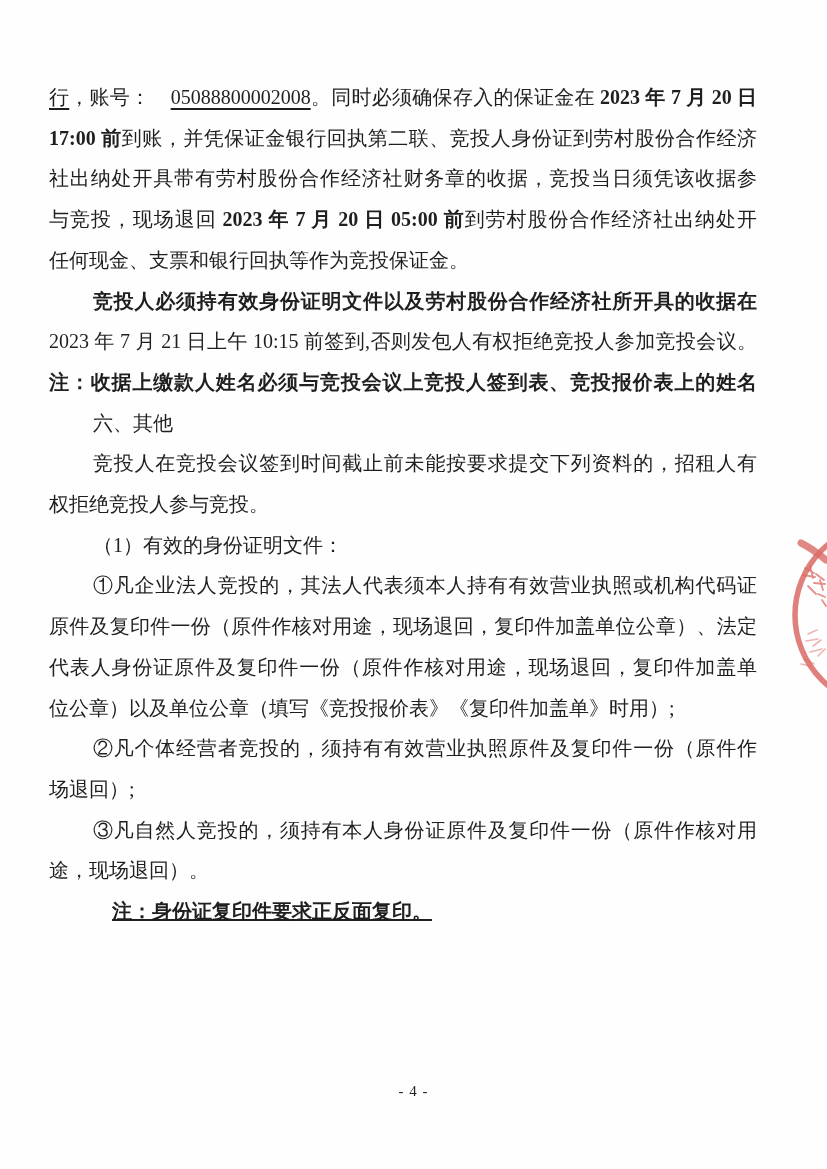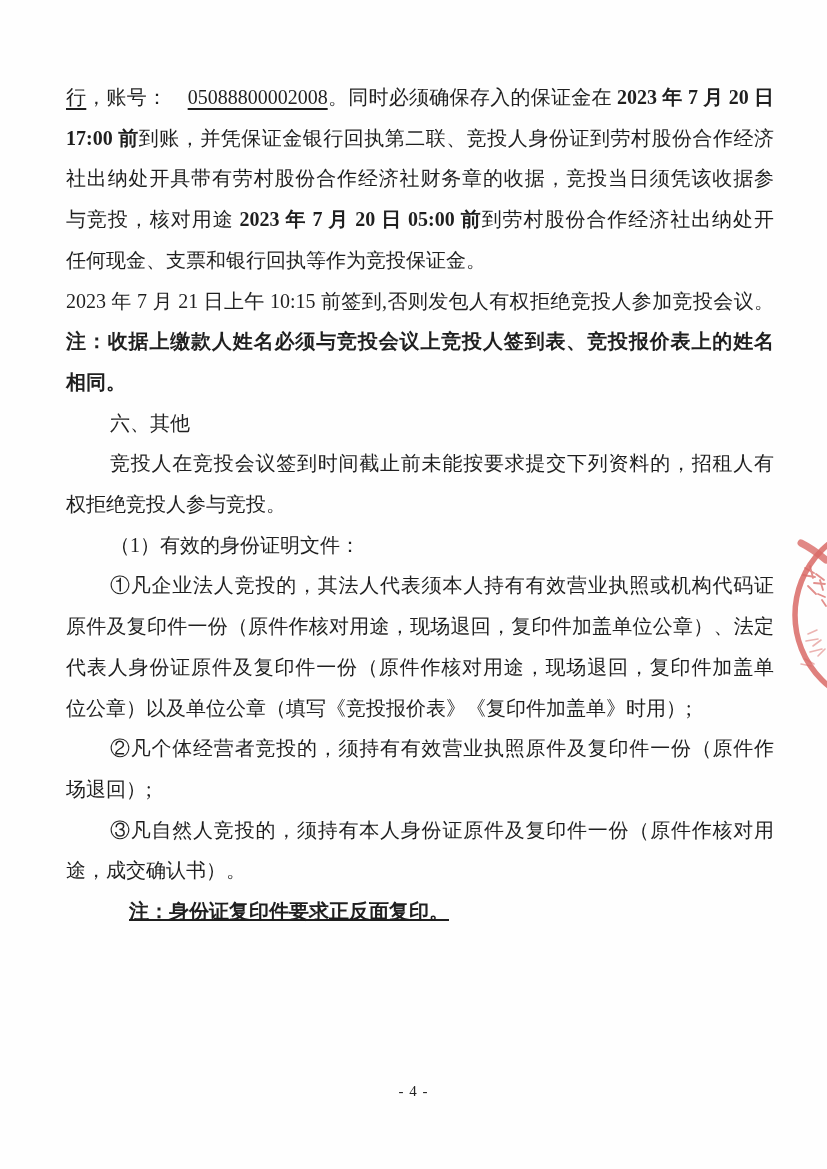--- a/index.html
+++ b/index.html
@@ -3,21 +3,21 @@
 <meta charset="utf-8">
 <style>
   html,body{margin:0;padding:0;}
   body{
     width:827px;height:1169px;background:#ffffff;
     font-family:"Liberation Serif","DejaVu Serif",serif;
     color:#1f1f1f;
   }
   .page{position:relative;width:827px;height:1169px;overflow:hidden;background:#fefefe;}
   .doc{
-    position:absolute;left:66px;top:77px;width:708px;
+    position:absolute;left:49px;top:77px;width:708px;
     font-size:20px;line-height:40.7px;letter-spacing:0;
   }
   .ln{text-align:justify;text-align-last:justify;white-space:normal;}
   .ln.last{text-align-last:left;}
   .ind{text-indent:44px;}
   .ind3{text-indent:63px;text-decoration:underline;}
   .b{font-weight:bold;}
   .u{text-decoration:underline;text-underline-offset:4px;}
   .footer{
     position:absolute;left:0;top:1083px;width:827px;
@@ -31,31 +31,31 @@
 <div class="page">
 
   <div class="doc">
 
     <div class="ln"><span class="u">行</span><span>，账号：　</span><span class="u">05088800002008</span><span>。同时必须确保存入的保证金在 </span><span class="b">2023 年 7 月 20 日</span></div>
 
     <div class="ln"><span class="b">17:00 前</span><span>到账，并凭保证金银行回执第二联、竞投人身份证到劳村股份合作经济</span></div>
 
     <div class="ln"><span>社出纳处开具带有劳村股份合作经济社财务章的收据，竞投当日须凭该收据参</span></div>
 
-    <div class="ln"><span>与竞投，核对用途 </span><span class="b">2023 年 7 月 20 日 05:00 前</span><span>到劳村股份合作经济社出纳处开</span></div>
+    <div class="ln"><span>与竞投，现场退回 </span><span class="b">2023 年 7 月 20 日 05:00 前</span><span>到劳村股份合作经济社出纳处开</span></div>
 
 
     <div class="ln last"><span>任何现金、支票和银行回执等作为竞投保证金。</span></div>
 
+    <div class="ln ind"><span class="b">竞投人必须持有效身份证明文件以及劳村股份合作经济社所开具的收据在</span></div>
 
     <div class="ln"><span>2023 年 7 月 21 日上午 10:15 前签到,否则发包人有权拒绝竞投人参加竞投会议。</span></div>
 
     <div class="ln"><span class="b">注：收据上缴款人姓名必须与竞投会议上竞投人签到表、竞投报价表上的姓名</span></div>
 
-    <div class="ln last"><span class="b">相同。</span></div>
 
     <div class="ln ind last"><span>六、其他</span></div>
 
     <div class="ln ind"><span>竞投人在竞投会议签到时间截止前未能按要求提交下列资料的，招租人有</span></div>
 
     <div class="ln last"><span>权拒绝竞投人参与竞投。</span></div>
 
     <div class="ln ind last"><span>（1）有效的身份证明文件：</span></div>
 
     <div class="ln ind"><span>①凡企业法人竞投的，其法人代表须本人持有有效营业执照或机构代码证</span></div>
@@ -66,21 +66,21 @@
 
     <div class="ln last"><span>位公章）以及单位公章（填写《竞投报价表》《复印件加盖单》时用）;</span></div>
 
     <div class="ln ind"><span>②凡个体经营者竞投的，须持有有效营业执照原件及复印件一份（原件作</span></div>
 
 
     <div class="ln last"><span>场退回）;</span></div>
 
     <div class="ln ind"><span>③凡自然人竞投的，须持有本人身份证原件及复印件一份（原件作核对用</span></div>
 
-    <div class="ln last"><span>途，成交确认书）。</span></div>
+    <div class="ln last"><span>途，现场退回）。</span></div>
 
     <div class="ln ind3 last"><span class="b">注：身份证复印件要求正反面复印。</span></div>
 
   </div>
 
   <div class="footer">- 4 -</div>
 
   <svg class="stamp" width="47" height="175" viewBox="0 0 47 175" xmlns="http://www.w3.org/2000/svg">
     <g fill="none" stroke="#d96a66" stroke-linecap="round">
 

